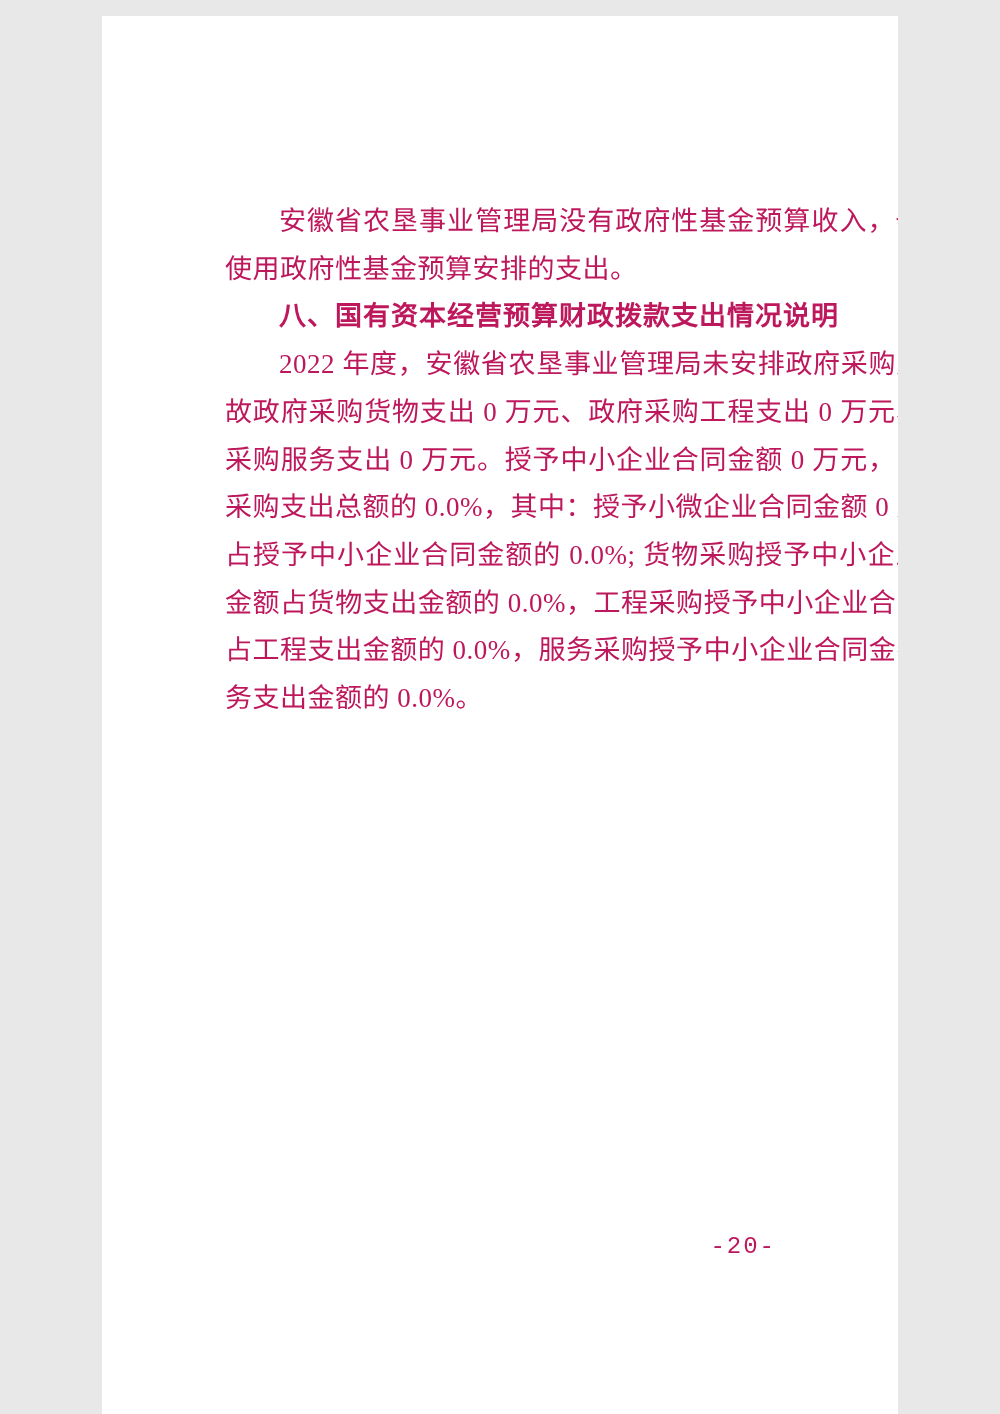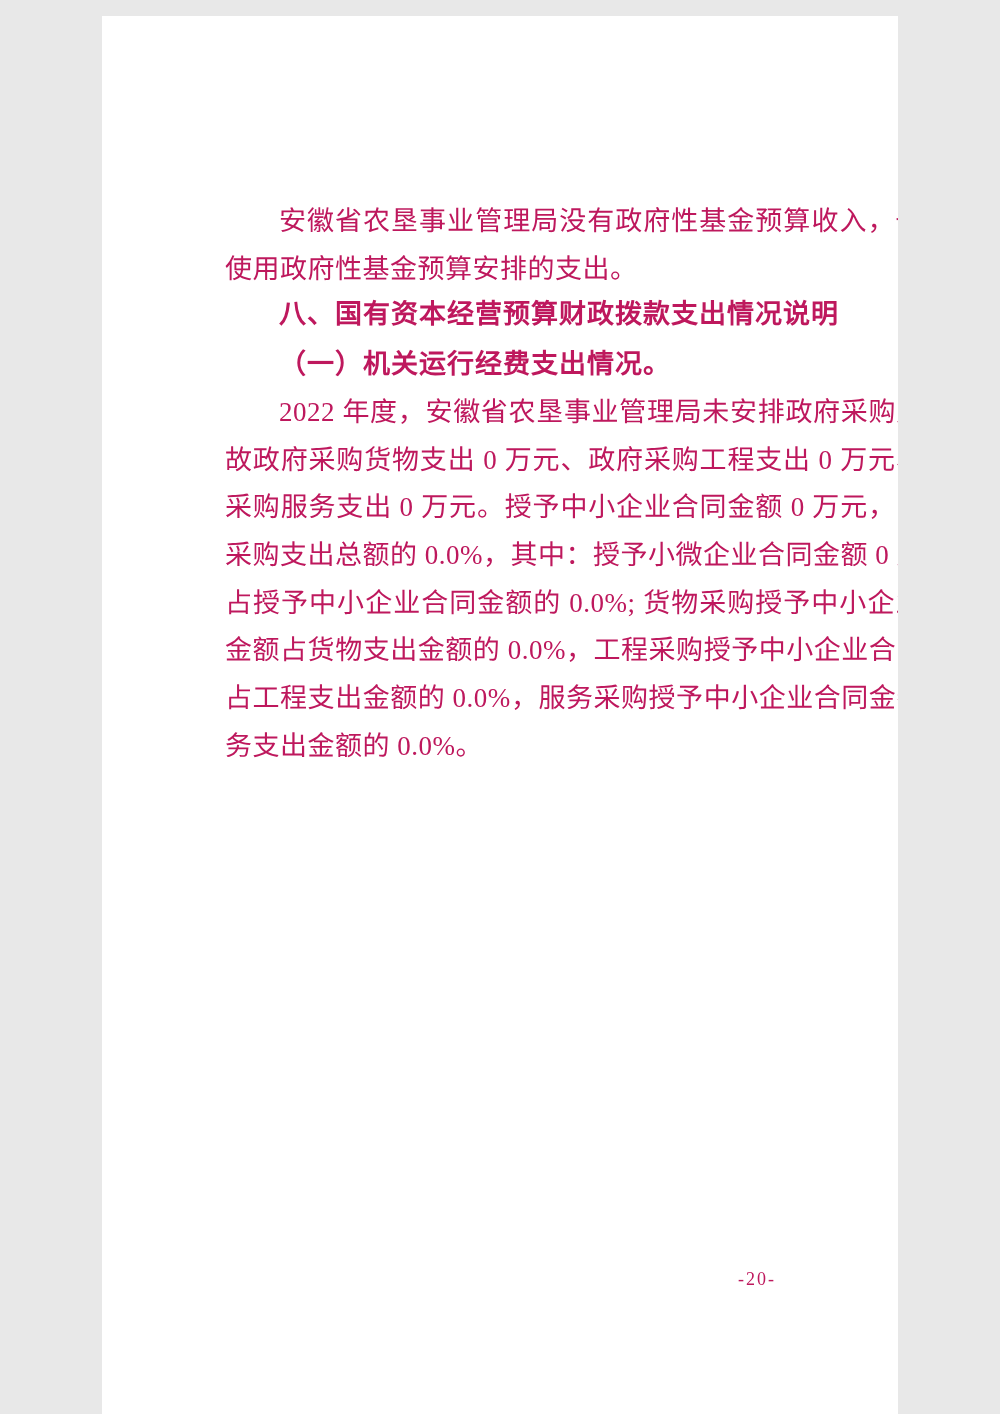--- a/index.html
+++ b/index.html
@@ -29,46 +29,45 @@
     font-size: 27px;
     line-height: 47.7px;
     letter-spacing: 0.5px;
     text-indent: 2em;
     text-align: justify;
     text-align-last: left;
     word-break: break-all;
     line-break: anywhere;
   }
   .content p.h-major {
-    font-family: Liberation Mono, monospace;
+    font-family: Liberation Serif, serif;
     font-weight: 700;
     text-align: left;
     letter-spacing: 1px;
   }
   .content p.h-sub {
     font-family: "Liberation Serif", "DejaVu Serif", serif;
     font-weight: 700;
     text-align: left;
     letter-spacing: 1px;
   }
   .page-number {
     position: absolute;
-    top: 1248px;
+    top: 1216px;
     right: 122px;
-    font-size: 18px;
+    font-size: 24px;
     line-height: 30px;
     letter-spacing: 2px;
-    font-family: Liberation Serif, serif;
+    font-family: Liberation Mono, monospace;
   }
 </style>
 </head>
 <body>
 
 <div class="page">
   <div class="content">
     <p>安徽省农垦事业管理局没有政府性基金预算收入，也没有使用政府性基金预算安排的支出。</p>
     <p class="h-major">八、国有资本经营预算财政拨款支出情况说明</p>
-    <p class="h-sub">（一）机关运行经费支出情况。</p>
     <p>2022 年度，安徽省农垦事业管理局未安排政府采购支出，故政府采购货物支出 0 万元、政府采购工程支出 0 万元、政府采购服务支出 0 万元。授予中小企业合同金额 0 万元，占政府采购支出总额的 0.0%，其中：授予小微企业合同金额 0 万元，占授予中小企业合同金额的 0.0%; 货物采购授予中小企业合同金额占货物支出金额的 0.0%，工程采购授予中小企业合同金额占工程支出金额的 0.0%，服务采购授予中小企业合同金额占服务支出金额的 0.0%。</p>
   </div>
 
   <div class="page-number">-20-</div>
 </div>
 
 </body></html>

